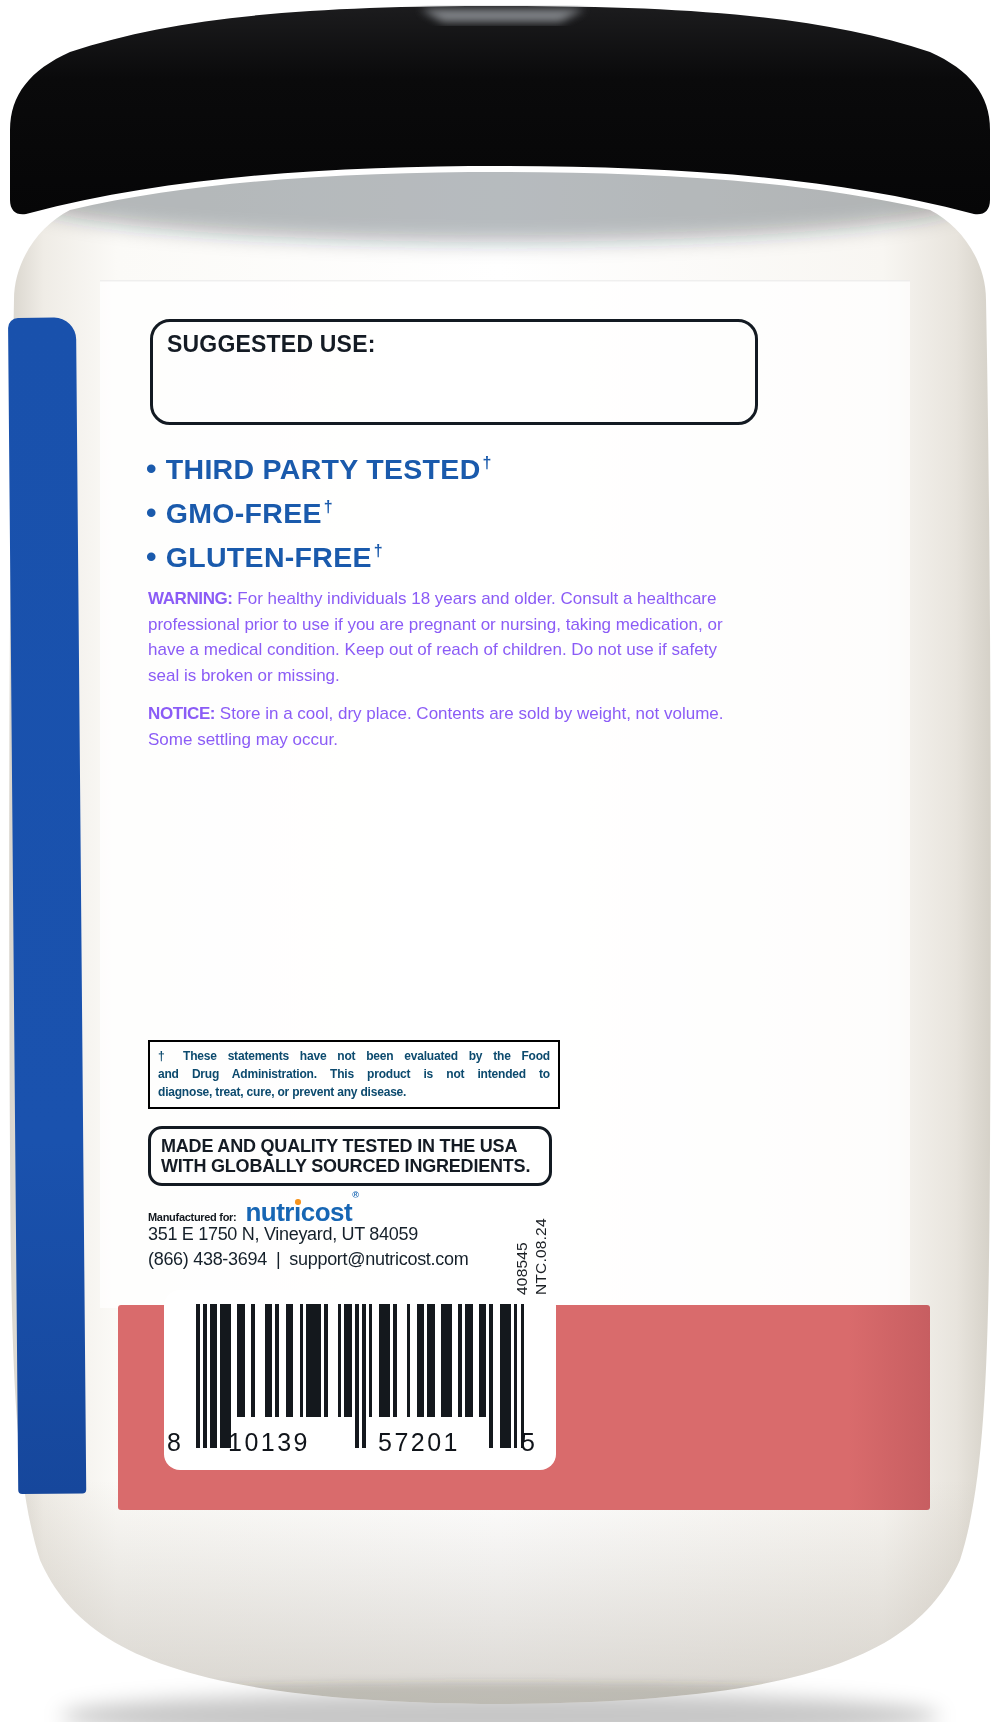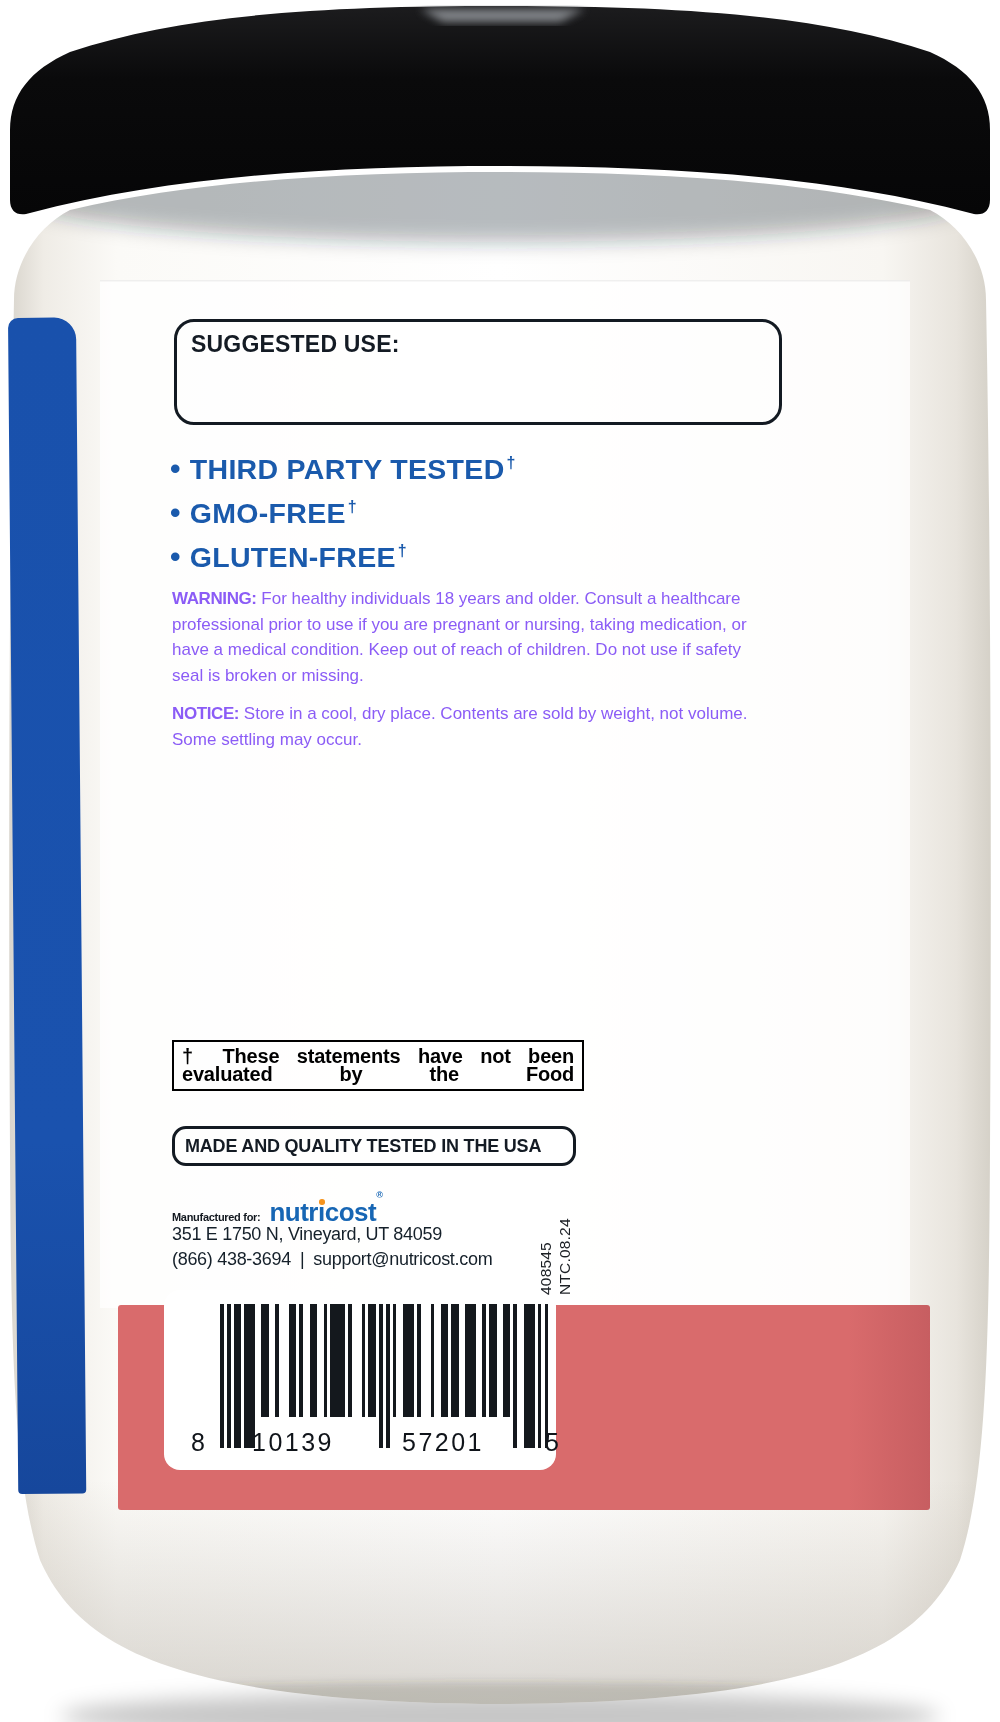--- a/index.html
+++ b/index.html
@@ -19,21 +19,21 @@
     border-radius:10px 22px 4px 4px;
     transform:rotate(-0.5deg);transform-origin:top left;
   }
   .pink-band{
     left:118px;top:1305px;width:812px;height:205px;z-index:2;
     background:linear-gradient(90deg,var(--band_pink,#D96B6C) 0%, var(--band_pink,#D96B6C) 90%, #C75E61 100%);
     border-radius:3px;
   }
 
   
-  .content{position:absolute;left:0;top:0;width:944px;height:1722px;z-index:4;margin-left:24px;}
+  .content{position:absolute;left:0;top:0;width:944px;height:1722px;z-index:4;}
 
   .suggested-box{
     left:150px;top:319px;width:608px;height:106px;
     border:3.5px solid #131A22;border-radius:20px;
     padding:9px 14px 0 14px;box-sizing:border-box;
   }
   .suggested-title{font-size:23px;font-weight:800;letter-spacing:.2px;color:#141B24;}
   .suggested-text{font-size:19.5px;line-height:26px;margin-top:3px;width:548px;color:#1A212B;}
 
   .claims{left:146px;top:447px;display:flex;flex-direction:column;}
@@ -43,21 +43,21 @@
   .claim sup{font-size:16px;position:relative;top:-11px;margin-left:2px;font-weight:700;}
 
   .para{font-size:17px;line-height:25.5px;color:#8b5cf6;}
   .para b{font-weight:800;letter-spacing:-0.4px;}
   .warning{left:148px;top:586px;width:596px;}
   .notice{left:148px;top:701px;width:596px;}
 
   .disclaimer-box{
     left:148px;top:1040px;width:412px;box-sizing:border-box;
     border:2.5px solid #000;padding:5px 8px 6px 8px;
-    font-size:20px;font-weight:700;line-height:18px;letter-spacing:-0.2px;color:#000000;
+    font-size:12px;font-weight:700;line-height:18px;letter-spacing:-0.2px;color:#0c4a6e;
   }
   .disclaimer-box .jline{text-align:justify;text-align-last:justify;}
   .disclaimer-box .lline{text-align:left;}
 
   .made-box{
     left:148px;top:1126px;width:404px;box-sizing:border-box;
     border:3.5px solid #131A22;border-radius:14px;
     padding:7px 10px;font-size:18px;font-weight:800;line-height:20px;
     letter-spacing:-0.2px;color:#141B24;
   }
@@ -196,24 +196,27 @@
       <span>For healthy individuals 18 years and older. Consult a healthcare professional prior to use if you are pregnant or nursing, taking medication, or have a medical condition. Keep out of reach of children. Do not use if safety seal is broken or missing.</span>
     </div>
 
     <div class="abs para notice">
       <b>NOTICE:</b>
       <span>Store in a cool, dry place. Contents are sold by weight, not volume. Some settling may occur.</span>
     </div>
 
     <div class="abs disclaimer-box">
       <div class="jline">† These statements have not been evaluated by the Food</div>
+      <div class="jline">and Drug Administration. This product is not intended to</div>
+      <div class="lline">diagnose, treat, cure, or prevent any disease.</div>
     </div>
 
     <div class="abs made-box">
       <div>MADE AND QUALITY TESTED IN THE USA</div>
+      <div>WITH GLOBALLY SOURCED INGREDIENTS.</div>
     </div>
 
     <div class="abs mfr-row">
       <span class="mfr-label">Manufactured for:</span>
       <span class="brand-sm"><span>nutr</span><span class="iwrap"><span>ı</span><span class="idot"></span></span><span>cost</span><sup>®</sup></span>
     </div>
     <div class="abs addr addr1">351 E 1750 N, Vineyard, UT 84059</div>
     <div class="abs addr addr2">
       <span>(866) 438-3694</span><span class="sep">|</span><span>support@nutricost.com</span>
     </div>

